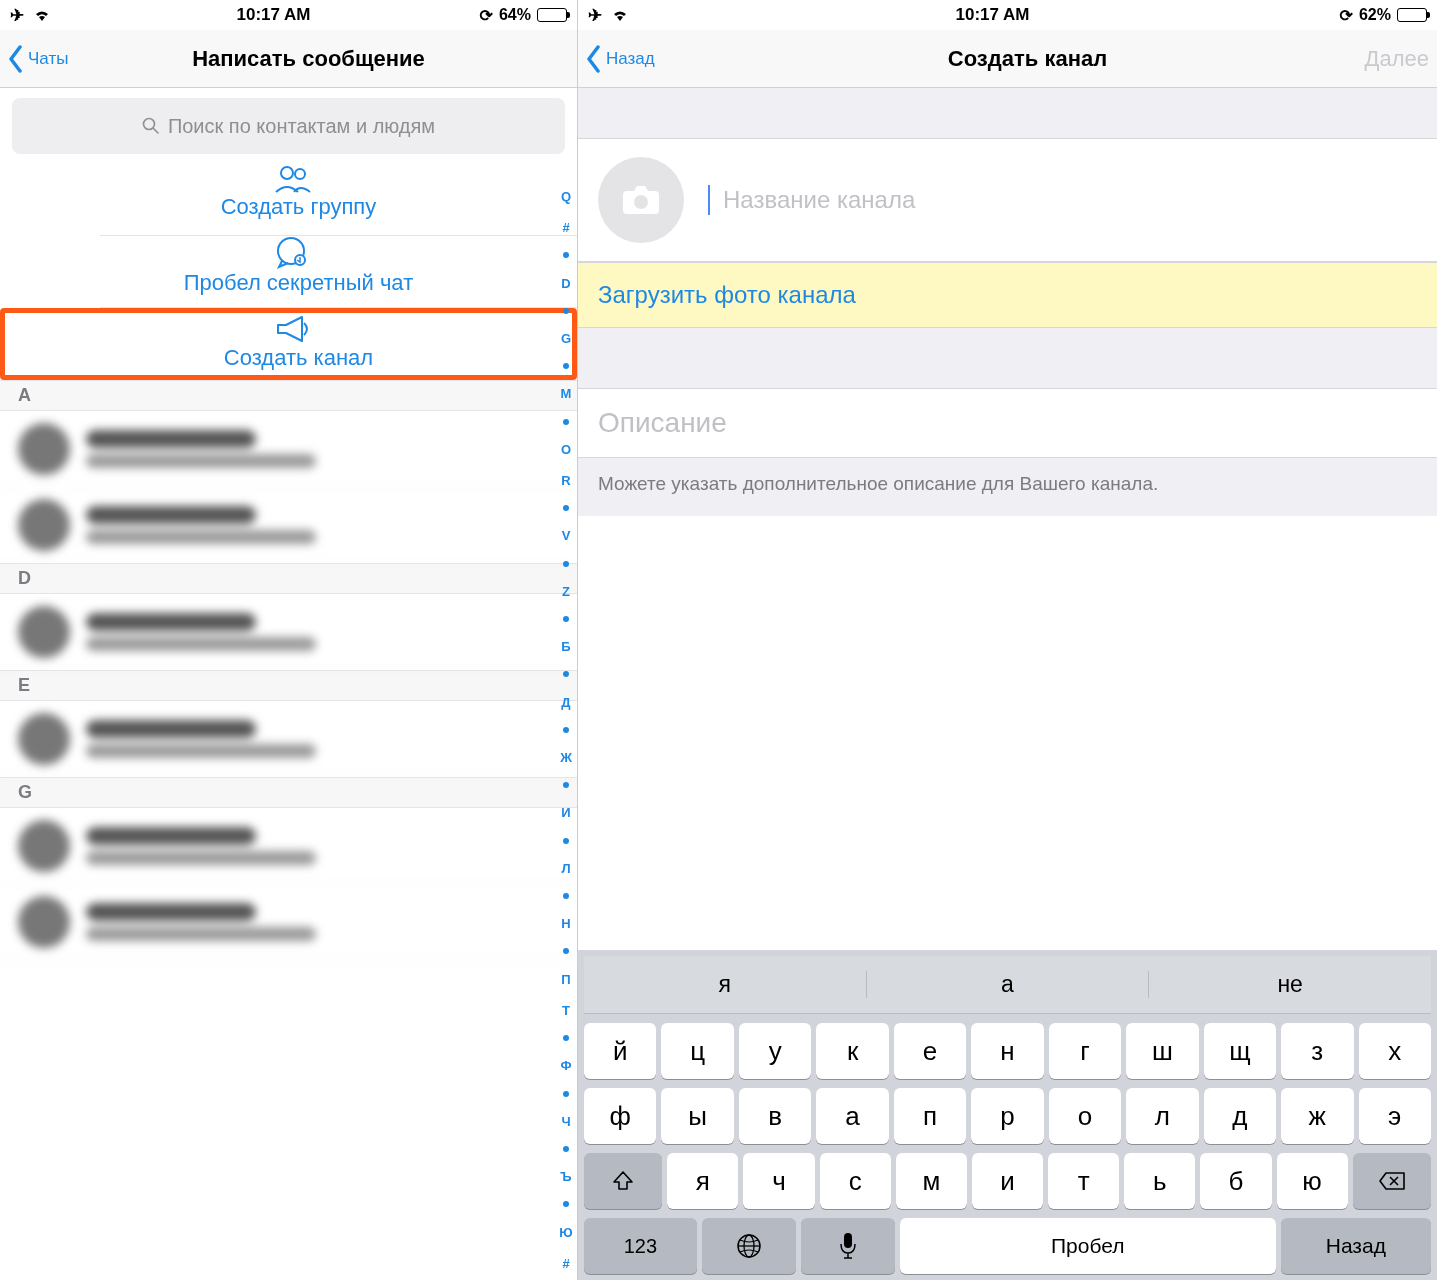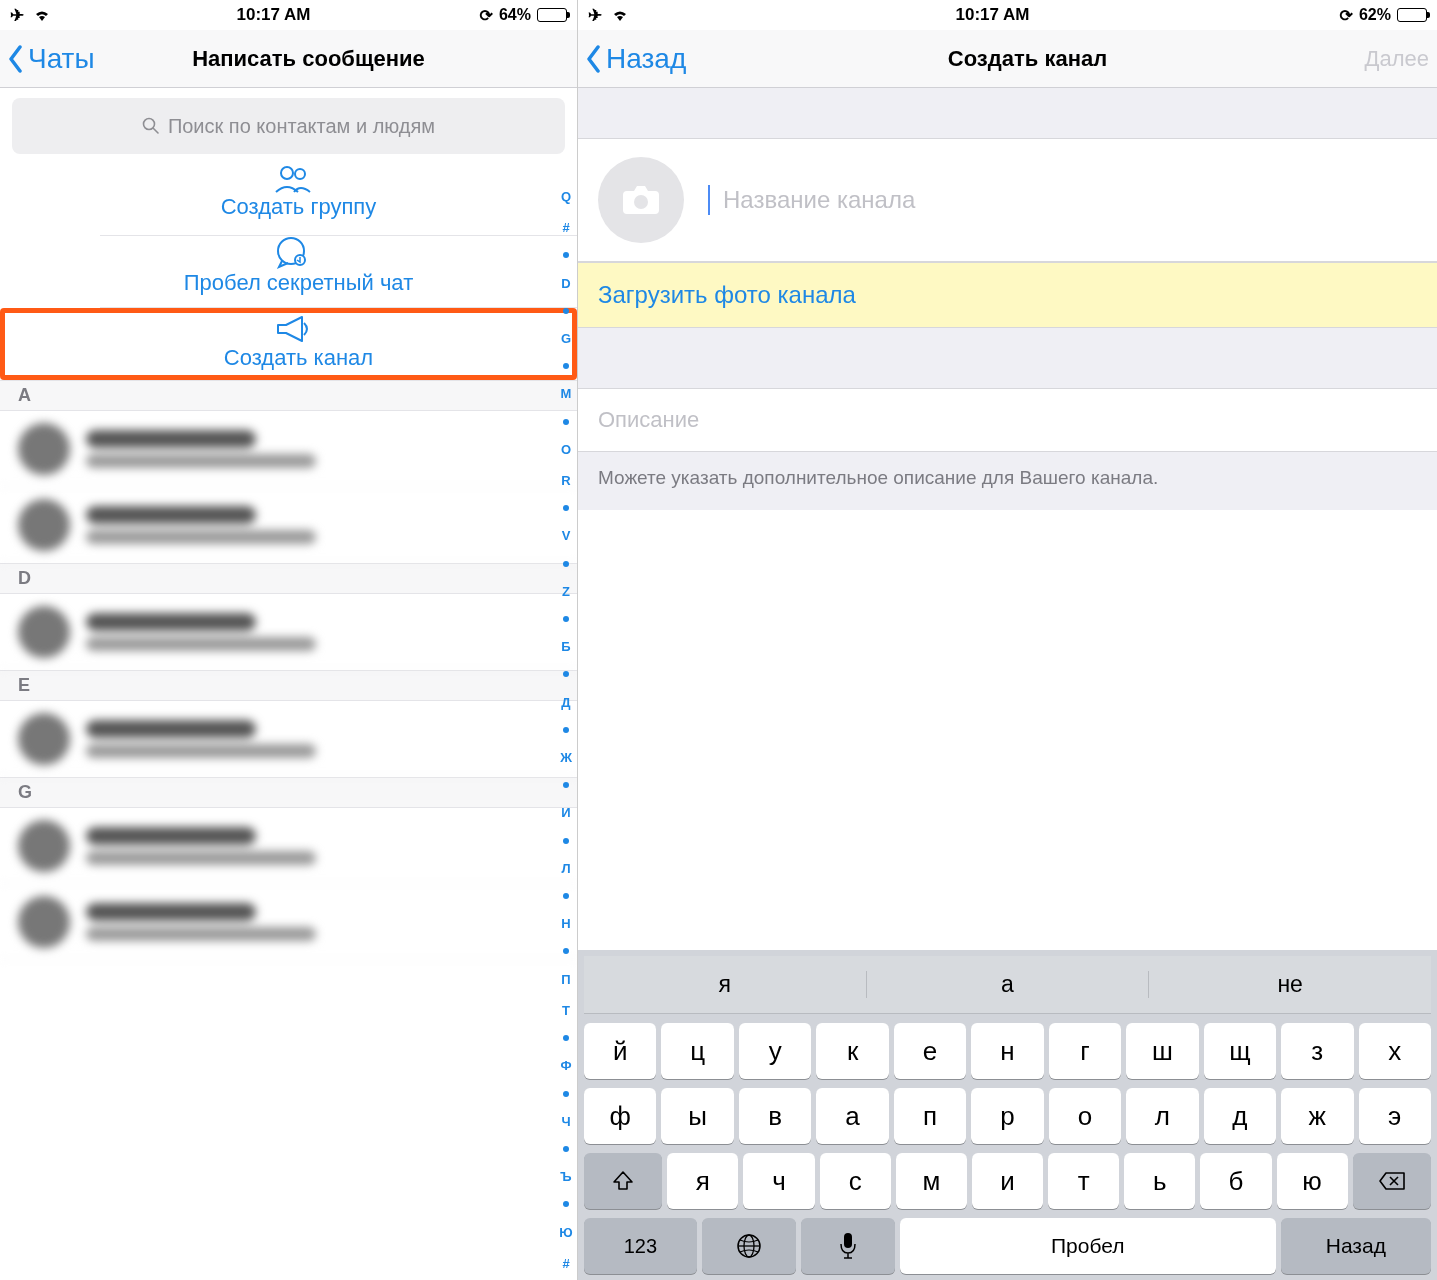--- a/index.html
+++ b/index.html
@@ -10,21 +10,21 @@
   
   .statusbar { height: 30px; display: flex; align-items: center; padding: 0 10px; font-size: 17px; font-weight: 600; color: #000; }
   .sb-left { display: flex; gap: 8px; align-items: center; width: 120px; }
   .sb-center { flex: 1; text-align: center; }
   .sb-right { display: flex; gap: 6px; align-items: center; justify-content: flex-end; width: 150px; font-size: 16px; }
   .battery { width: 30px; height: 14px; border: 1.5px solid #000; border-radius: 3px; position: relative; }
   .battery::after { content: ""; position: absolute; right: -4px; top: 3px; width: 3px; height: 6px; background: #000; border-radius: 0 2px 2px 0; }
   .battery-fill { background: #000; height: 100%; border-radius: 1px; }
   
   .navbar { height: 58px; display: flex; align-items: center; padding: 0 8px; border-bottom: 1px solid #d0d0d5; background: #f8f8f9; position: relative; }
-  .nav-back { display: flex; align-items: center; color: #1e88e5; font-size: 28px; cursor: pointer; }
+  .nav-back { display: flex; align-items: center; color: #1e88e5; font-size: 17px; cursor: pointer; }
   .nav-title { position: absolute; left: 0; right: 0; text-align: center; font-size: 22px; font-weight: 700; color: #000; pointer-events: none; padding-left: 40px; }
   .nav-next { margin-left: auto; color: #c9c9cf; font-size: 22px; }
   
   .search-wrap { padding: 10px 12px; background: #fff; }
   .searchbar { background: #eeeef0; border-radius: 8px; height: 56px; display: flex; align-items: center; justify-content: center; color: #8e8e93; font-size: 20px; gap: 8px; }
   
   .menu { background: #fff; }
   .menu-row { display: flex; align-items: center; height: 72px; padding-left: 20px; cursor: pointer; position: relative; flex-direction: column; }
   .menu-row .ic { width: 50px; display: flex; align-items: center; justify-content: flex-start; }
   .menu-row .lbl { color: #1e88e5; font-size: 22px; }
@@ -44,21 +44,21 @@
   .idot { width: 6px; height: 6px; border-radius: 50%; background: #1e88e5; }
   
   .form-block { background: #fff; }
   .gap { background: #efeff4; }
   .gap.sm { height: 50px; }
   .gap.md { height: 60px; }
   .name-row { display: flex; align-items: center; padding: 18px 20px; gap: 24px; border-top: 1px solid #d7d7db; border-bottom: 1px solid #d7d7db; }
   .cam-circle { width: 86px; height: 86px; border-radius: 50%; background: #e4e4e7; display: flex; align-items: center; justify-content: center; }
   .name-input { color: #c0c0c6; font-size: 24px; border-left: 2px solid #4c8bf5; padding-left: 13px; height: 30px; display: flex; align-items: center; text-align: center; }
   .link-row { padding: 18px 20px; color: #1e88e5; font-size: 24px; background: #fef9c3; border-top: 1px solid #d7d7db; border-bottom: 1px solid #d7d7db; cursor: pointer; }
-  .desc-input { padding: 18px 20px; color: #c0c0c6; font-size: 22px; background: #fff; border-top: 1px solid #d7d7db; }
+  .desc-input { padding: 18px 20px; color: #c0c0c6; font-size: 28px; background: #fff; border-top: 1px solid #d7d7db; }
   .desc-hint { padding: 12px 20px 18px; color: #7b7b82; font-size: 19px; background: #efeff4; line-height: 1.45; border-top: 1px solid #d7d7db; }
   
   .keyboard { background: #d1d4da; padding: 6px; margin-top: auto; }
   .suggest-row { display: flex; height: 58px; align-items: center; background: #d7dade; border-bottom: 1px solid #b8bbc0; }
   .sug { flex: 1; text-align: center; font-size: 23px; color: #000; border-right: 1px solid #b8bbc0; cursor: pointer; }
   .sug:last-child { border-right: none; }
   .krow { display: flex; gap: 5px; margin-top: 9px; }
   .key { flex: 1; background: #fff; border-radius: 6px; height: 56px; display: flex; align-items: center; justify-content: center; font-size: 26px; color: #000; box-shadow: 0 1px 0 #8c8f94; cursor: pointer; }
   .key.meta { background: #b5bac2; }
   .key.space { flex: 4; font-size: 21px; }

